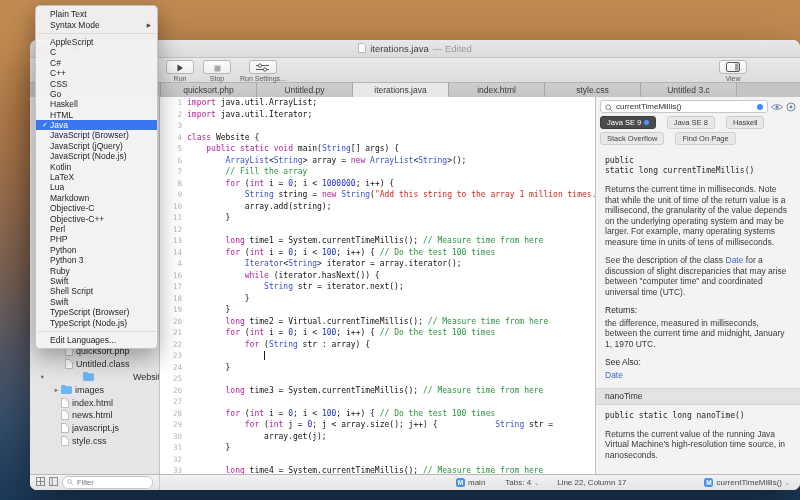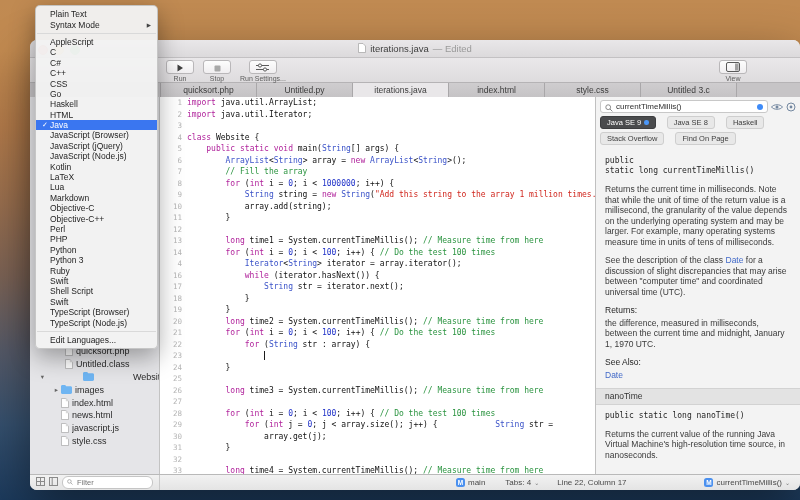--- a/index.html
+++ b/index.html
@@ -258,21 +258,21 @@
             <div class="code-line"><span class="gutter">10</span><span class="line-text"><span style="color: rgb(17, 17, 17);">            array.add(string);</span></span></div>
             <div class="code-line"><span class="gutter">11</span><span class="line-text"><span style="color: rgb(17, 17, 17);">        }</span></span></div>
             <div class="code-line"><span class="gutter">12</span><span class="line-text"></span></div>
             <div class="code-line"><span class="gutter">13</span><span class="line-text"><span style="color: rgb(17, 17, 17);">        </span><span style="color: rgb(176, 34, 155);">long</span><span style="color: rgb(17, 17, 17);"> time1 = System.currentTimeMillis(); </span><span style="color: rgb(43, 148, 64);">// Measure time from here</span></span></div>
             <div class="code-line"><span class="gutter">14</span><span class="line-text"><span style="color: rgb(17, 17, 17);">        </span><span style="color: rgb(176, 34, 155);">for</span><span style="color: rgb(17, 17, 17);"> (</span><span style="color: rgb(176, 34, 155);">int</span><span style="color: rgb(17, 17, 17);"> i = </span><span style="color: rgb(32, 50, 200);">0</span><span style="color: rgb(17, 17, 17);">; i &lt; </span><span style="color: rgb(32, 50, 200);">100</span><span style="color: rgb(17, 17, 17);">; i++) { </span><span style="color: rgb(43, 148, 64);">// Do the test 100 times</span></span></div>
             <div class="code-line"><span class="gutter">4</span><span class="line-text"><span style="color: rgb(17, 17, 17);">            </span><span style="color: rgb(58, 82, 200);">Iterator</span><span style="color: rgb(17, 17, 17);">&lt;</span><span style="color: rgb(58, 82, 200);">String</span><span style="color: rgb(17, 17, 17);">&gt; iterator = array.iterator();</span></span></div>
             <div class="code-line"><span class="gutter">16</span><span class="line-text"><span style="color: rgb(17, 17, 17);">            </span><span style="color: rgb(176, 34, 155);">while</span><span style="color: rgb(17, 17, 17);"> (iterator.hasNext()) {</span></span></div>
             <div class="code-line"><span class="gutter">17</span><span class="line-text"><span style="color: rgb(17, 17, 17);">                </span><span style="color: rgb(58, 82, 200);">String</span><span style="color: rgb(17, 17, 17);"> str = iterator.next();</span></span></div>
             <div class="code-line"><span class="gutter">18</span><span class="line-text"><span style="color: rgb(17, 17, 17);">            }</span></span></div>
             <div class="code-line"><span class="gutter">19</span><span class="line-text"><span style="color: rgb(17, 17, 17);">        }</span></span></div>
-            <div class="code-line"><span class="gutter">20</span><span class="line-text"><span style="color: rgb(17, 17, 17);">        </span><span style="color: rgb(176, 34, 155);">long</span><span style="color: rgb(17, 17, 17);"> time2 = System.currentTimeMillis(); </span><span style="color: rgb(43, 148, 64);">// Measure time from here</span></span></div>
+            <div class="code-line"><span class="gutter">20</span><span class="line-text"><span style="color: rgb(17, 17, 17);">        </span><span style="color: rgb(176, 34, 155);">long</span><span style="color: rgb(17, 17, 17);"> time2 = Virtual.currentTimeMillis(); </span><span style="color: rgb(43, 148, 64);">// Measure time from here</span></span></div>
             <div class="code-line"><span class="gutter">21</span><span class="line-text"><span style="color: rgb(17, 17, 17);">        </span><span style="color: rgb(176, 34, 155);">for</span><span style="color: rgb(17, 17, 17);"> (</span><span style="color: rgb(176, 34, 155);">int</span><span style="color: rgb(17, 17, 17);"> i = </span><span style="color: rgb(32, 50, 200);">0</span><span style="color: rgb(17, 17, 17);">; i &lt; </span><span style="color: rgb(32, 50, 200);">100</span><span style="color: rgb(17, 17, 17);">; i++) { </span><span style="color: rgb(43, 148, 64);">// Do the test 100 times</span></span></div>
             <div class="code-line"><span class="gutter">22</span><span class="line-text"><span style="color: rgb(17, 17, 17);">            </span><span style="color: rgb(176, 34, 155);">for</span><span style="color: rgb(17, 17, 17);"> (</span><span style="color: rgb(58, 82, 200);">String</span><span style="color: rgb(17, 17, 17);"> str : array) {</span></span></div>
             <div class="code-line"><span class="gutter">23</span><span class="line-text"><span style="color: rgb(17, 17, 17);">                </span><span class="caret"></span></span></div>
             <div class="code-line"><span class="gutter">24</span><span class="line-text"><span style="color: rgb(17, 17, 17);">        }</span></span></div>
             <div class="code-line"><span class="gutter">25</span><span class="line-text"></span></div>
             <div class="code-line"><span class="gutter">26</span><span class="line-text"><span style="color: rgb(17, 17, 17);">        </span><span style="color: rgb(176, 34, 155);">long</span><span style="color: rgb(17, 17, 17);"> time3 = System.currentTimeMillis(); </span><span style="color: rgb(43, 148, 64);">// Measure time from here</span></span></div>
             <div class="code-line"><span class="gutter">27</span><span class="line-text"></span></div>
             <div class="code-line"><span class="gutter">28</span><span class="line-text"><span style="color: rgb(17, 17, 17);">        </span><span style="color: rgb(176, 34, 155);">for</span><span style="color: rgb(17, 17, 17);"> (</span><span style="color: rgb(176, 34, 155);">int</span><span style="color: rgb(17, 17, 17);"> i = </span><span style="color: rgb(32, 50, 200);">0</span><span style="color: rgb(17, 17, 17);">; i &lt; </span><span style="color: rgb(32, 50, 200);">100</span><span style="color: rgb(17, 17, 17);">; i++) { </span><span style="color: rgb(43, 148, 64);">// Do the test 100 times</span></span></div>
             <div class="code-line"><span class="gutter">29</span><span class="line-text"><span style="color: rgb(17, 17, 17);">            </span><span style="color: rgb(176, 34, 155);">for</span><span style="color: rgb(17, 17, 17);"> (</span><span style="color: rgb(176, 34, 155);">int</span><span style="color: rgb(17, 17, 17);"> j = </span><span style="color: rgb(32, 50, 200);">0</span><span style="color: rgb(17, 17, 17);">; j &lt; array.size(); j++) {            </span><span style="color: rgb(58, 82, 200);">String</span><span style="color: rgb(17, 17, 17);"> str =</span></span></div>
             <div class="code-line"><span class="gutter">30</span><span class="line-text"><span style="color: rgb(17, 17, 17); text-align: center;">                array.get(j);</span></span></div>

